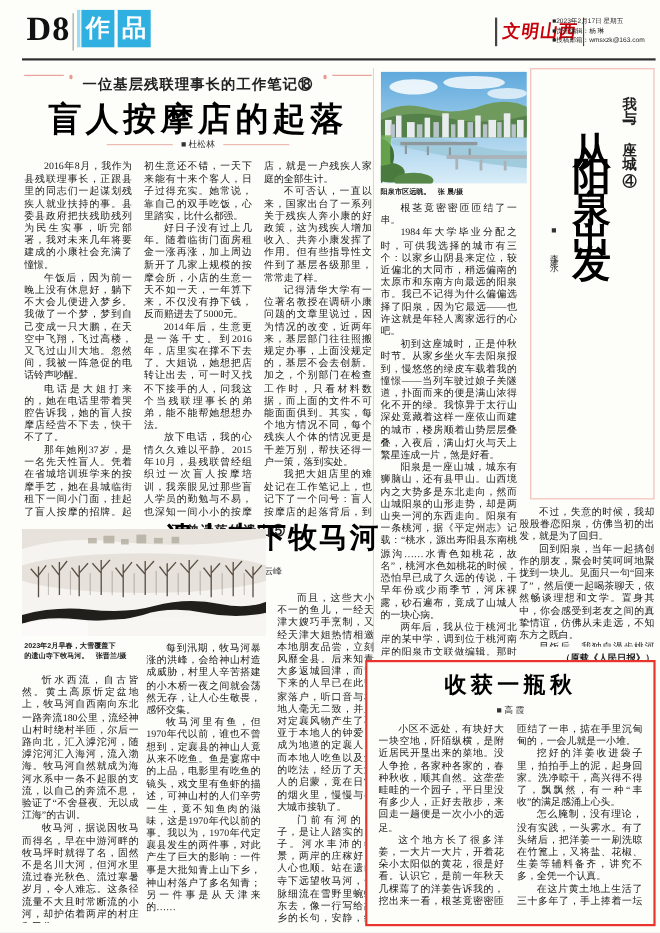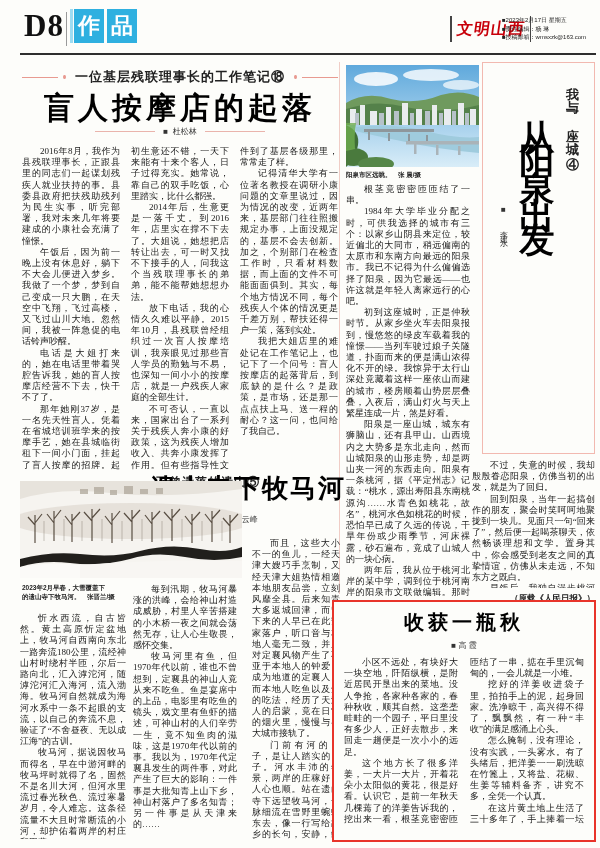--- a/index.html
+++ b/index.html
@@ -17,28 +17,28 @@
   .sec-box.b1 { left:74px; } .sec-box.b2 { left:107px; }
   .sec-accent { position:absolute; left:70px; top:9px; width:3px; height:34px; background:#9ddcf2; }
   .masthead-wrap { position:absolute; left:450px; top:15px; height:28px; display:flex; align-items:center; }
   .mast-bar { width:1.5px; height:26px; background:#444; }
   .masthead { font-family:"Liberation Serif",serif; font-weight:700; font-size:16px; color:#c8000a;
     transform:skewX(-8deg); padding:0 5px; letter-spacing:1px; white-space:nowrap; }
   .hdr-info { position:absolute; left:502px; top:16px; width:95px; font-family:"Liberation Sans",sans-serif;
     font-size:6px; line-height:8.5px; color:#222; white-space:nowrap; }
   .hdr-rule { position:absolute; left:20px; top:53px; width:576px; height:2px; background:#2e2e2e; }
   
-  .kicker-row { position:absolute; display:flex; align-items:center; justify-content:center; }
+  .kicker-row { position:absolute; display:flex; align-items:flex-start; justify-content:center; }
   .kick-line { height:1px; background:#e89a90; width:58px; }
   .kick-dot { width:4px; height:4px; border-radius:50%; background:#e89a90; margin:0 5px; }
   .kicker-text { font-family:"Liberation Sans",sans-serif; font-weight:700; font-size:13px; color:#222; letter-spacing:1px; padding:0 4px; white-space:nowrap; }
   .big-title { position:absolute; font-family:Liberation Serif, serif; font-weight:700; color:#000; white-space:nowrap; }
   .author-row { position:absolute; display:flex; align-items:center; justify-content:center; }
   .auth-line { height:1px; background:#eab4ac; width:60px; }
-  .author-text { font-family:Liberation Mono, monospace; font-size:8px; color:#333; padding:0 8px; white-space:nowrap; }
+  .author-text { font-family:Liberation Serif, serif; font-size:8px; color:#333; padding:0 8px; white-space:nowrap; }
   .body-text { font-size:9px; line-height:11.2px; text-align:justify; color:#191919; overflow:hidden; }
   .body-text p { text-indent:2em; margin:0; }
   .caption { font-family:"Liberation Sans",sans-serif; font-weight:700; font-size:6.5px; line-height:9px; color:#222; text-align:justify; }
   .v-divider { position:absolute; width:1px; background:#f0cdc6; }
   
   .photo-frame { position:absolute; overflow:hidden; }
   .title-frame { position:absolute; left:482px; top:62px; width:113px; height:392px; border:1px solid #f2b9b0; }
   .v-kicker { position:absolute; top:13px; right:13px; writing-mode:vertical-rl; font-family:"Liberation Sans",sans-serif;
     font-weight:700; font-size:13px; letter-spacing:14px; color:#222; }
   .v-title { position:absolute; top:28px; right:34px; writing-mode:vertical-rl; font-family:"Liberation Sans",sans-serif;
@@ -89,20 +89,21 @@
   <div class="author-row" style="left:22px; top:126px; width:316px;">
     <span class="auth-line"></span>
     <span class="author-text">■ 杜松林</span>
     <span class="auth-line"></span>
   </div>
   <div class="body-text cols-3" style="position:absolute; left:22px; top:146px; width:316px; height:330px;">
       <p>2016年8月，我作为县残联理事长，正跟县里的同志们一起谋划残疾人就业扶持的事。县委县政府把扶残助残列为民生实事，听完部署，我对未来几年将要建成的小康社会充满了憧憬。</p>
       <p>午饭后，因为前一晚上没有休息好，躺下不大会儿便进入梦乡。我做了一个梦，梦到自己变成一只大鹏，在天空中飞翔，飞过高楼，又飞过山川大地。忽然间，我被一阵急促的电话铃声吵醒。</p>
       <p>电话是大姐打来的，她在电话里带着哭腔告诉我，她的盲人按摩店经营不下去，快干不了了。</p>
       <p>那年她刚37岁，是一名先天性盲人。凭着在省城培训班学来的按摩手艺，她在县城临街租下一间小门面，挂起了盲人按摩的招牌。起初生意还不错，一天下来能有十来个客人，日子过得充实。她常说，靠自己的双手吃饭，心里踏实，比什么都强。</p>
+      <p>好日子没有过上几年。随着临街门面房租金一涨再涨，加上周边新开了几家上规模的按摩会所，小店的生意一天不如一天，一年算下来，不仅没有挣下钱，反而赔进去了5000元。</p>
       <p>2014年后，生意更是一落千丈。到2016年，店里实在撑不下去了。大姐说，她想把店转让出去，可一时又找不下接手的人，问我这个当残联理事长的弟弟，能不能帮她想想办法。</p>
       <p>放下电话，我的心情久久难以平静。2015年10月，县残联曾经组织过一次盲人按摩培训，我亲眼见过那些盲人学员的勤勉与不易，也深知一间小小的按摩店，就是一户残疾人家庭的全部生计。</p>
       <p>不可否认，一直以来，国家出台了一系列关于残疾人奔小康的好政策，这为残疾人增加收入、共奔小康发挥了作用。但有些指导性文件到了基层各级那里，常常走了样。</p>
       <p>记得清华大学有一位著名教授在调研小康问题的文章里说过，因为情况的改变，近两年来，基层部门往往照搬规定办事，上面没规定的，基层不会去创新。加之，个别部门在检查工作时，只看材料数据，而上面的文件不可能面面俱到。其实，每个地方情况不同，每个残疾人个体的情况更是千差万别，帮扶还得一户一策，落到实处。</p>
       <p>我把大姐店里的难处记在工作笔记上，也记下了一个问号：盲人按摩店的起落背后，到底缺的是什么？是政策，是市场，还是那一点点扶上马、送一程的耐心？这一问，也问给了我自己。</p>
     </div>
 
   <div class="photo-frame" style="left:346px; top:65px; width:133px; height:102px;">
     <svg width="133" height="102" viewBox="0 0 133 102">
       <defs>

